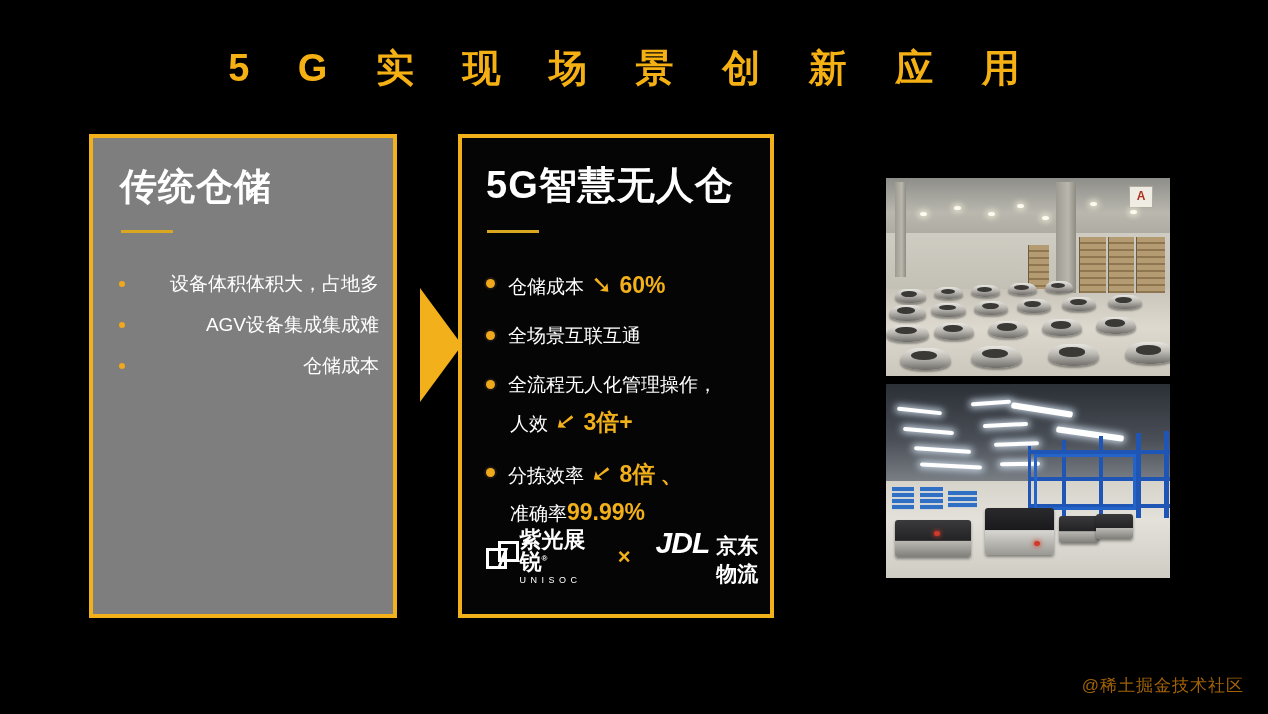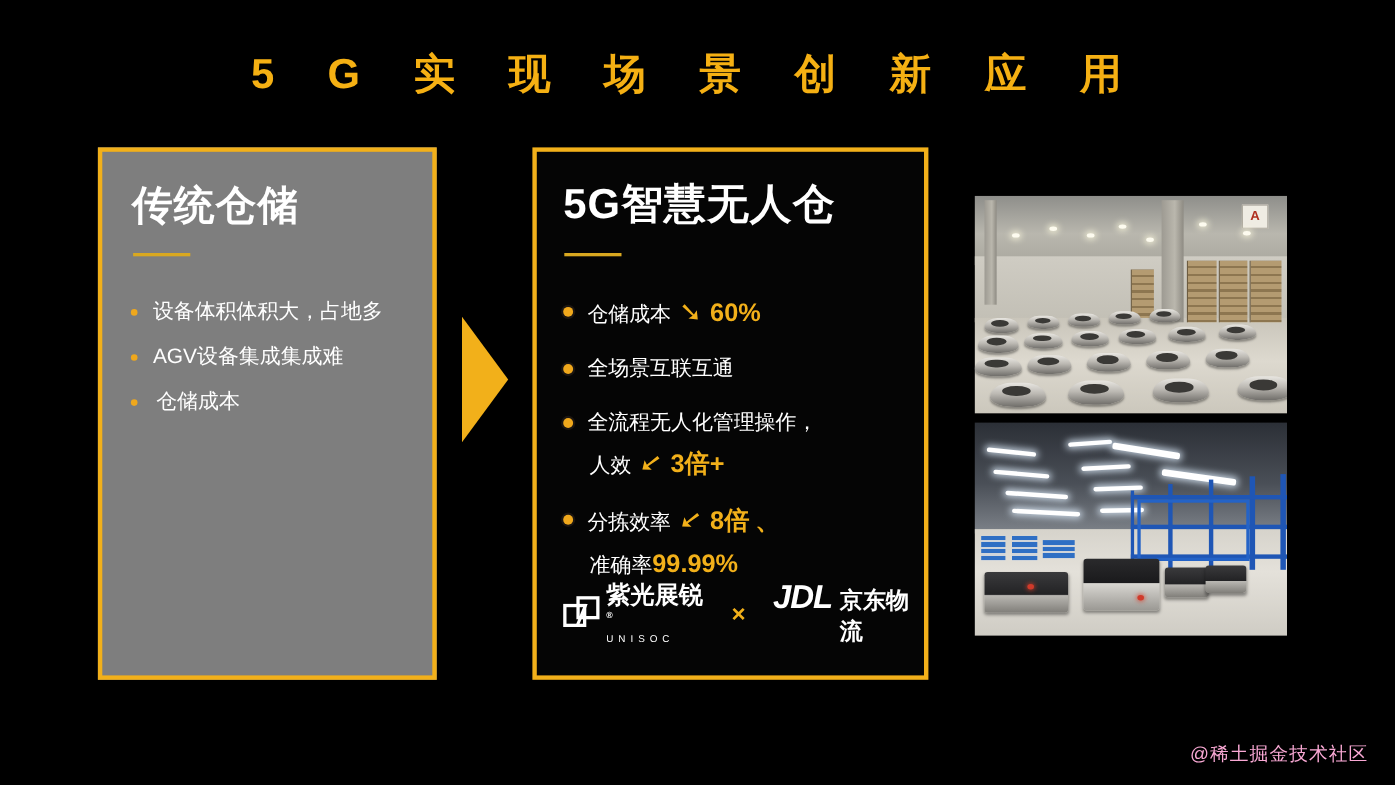--- a/index.html
+++ b/index.html
@@ -44,23 +44,23 @@
   }
   .panel-left {
     left: 89px;
     top: 134px;
     width: 308px;
     height: 484px;
     background: #7E7E7E;
     padding-left: 12px;
   }
   .panel-right {
-    left: 484px;
+    left: 458px;
     top: 134px;
-    width: 360px;
+    width: 316px;
     height: 484px;
     background: #050505;
   }
 
   .panel-head {
     position: absolute;
     color: #FFFFFF;
     font-weight: bold;
     white-space: nowrap;
   }
@@ -97,20 +97,21 @@
   .bullet {
     position: relative;
     padding-left: 22px;
     color: #FFFFFF;
     white-space: nowrap;
   }
   .panel-left .bullet {
     font-size: 19px;
     line-height: 40px;
     margin-bottom: 1px;
+    text-align: right;
   }
   .panel-right .bullet {
     font-size: 19px;
     line-height: 36px;
     margin-bottom: 13px;
   }
 
   .dot {
     position: absolute;
     border-radius: 50%;
@@ -326,21 +327,21 @@
   .shelf-small {
     position: absolute;
     background: repeating-linear-gradient(180deg,#2f6fc4 0 4px,#cfd4da 4px 6px);
   }
 
   
   .watermark {
     position: absolute;
     right: 24px;
     bottom: 17px;
-    color: #f9a8d4;
+    color: #a16207;
     font-size: 17px;
     letter-spacing: 1px;
     white-space: nowrap;
   }
 </style>
 </head>
 <body>
 
 <div class="slide">
 

